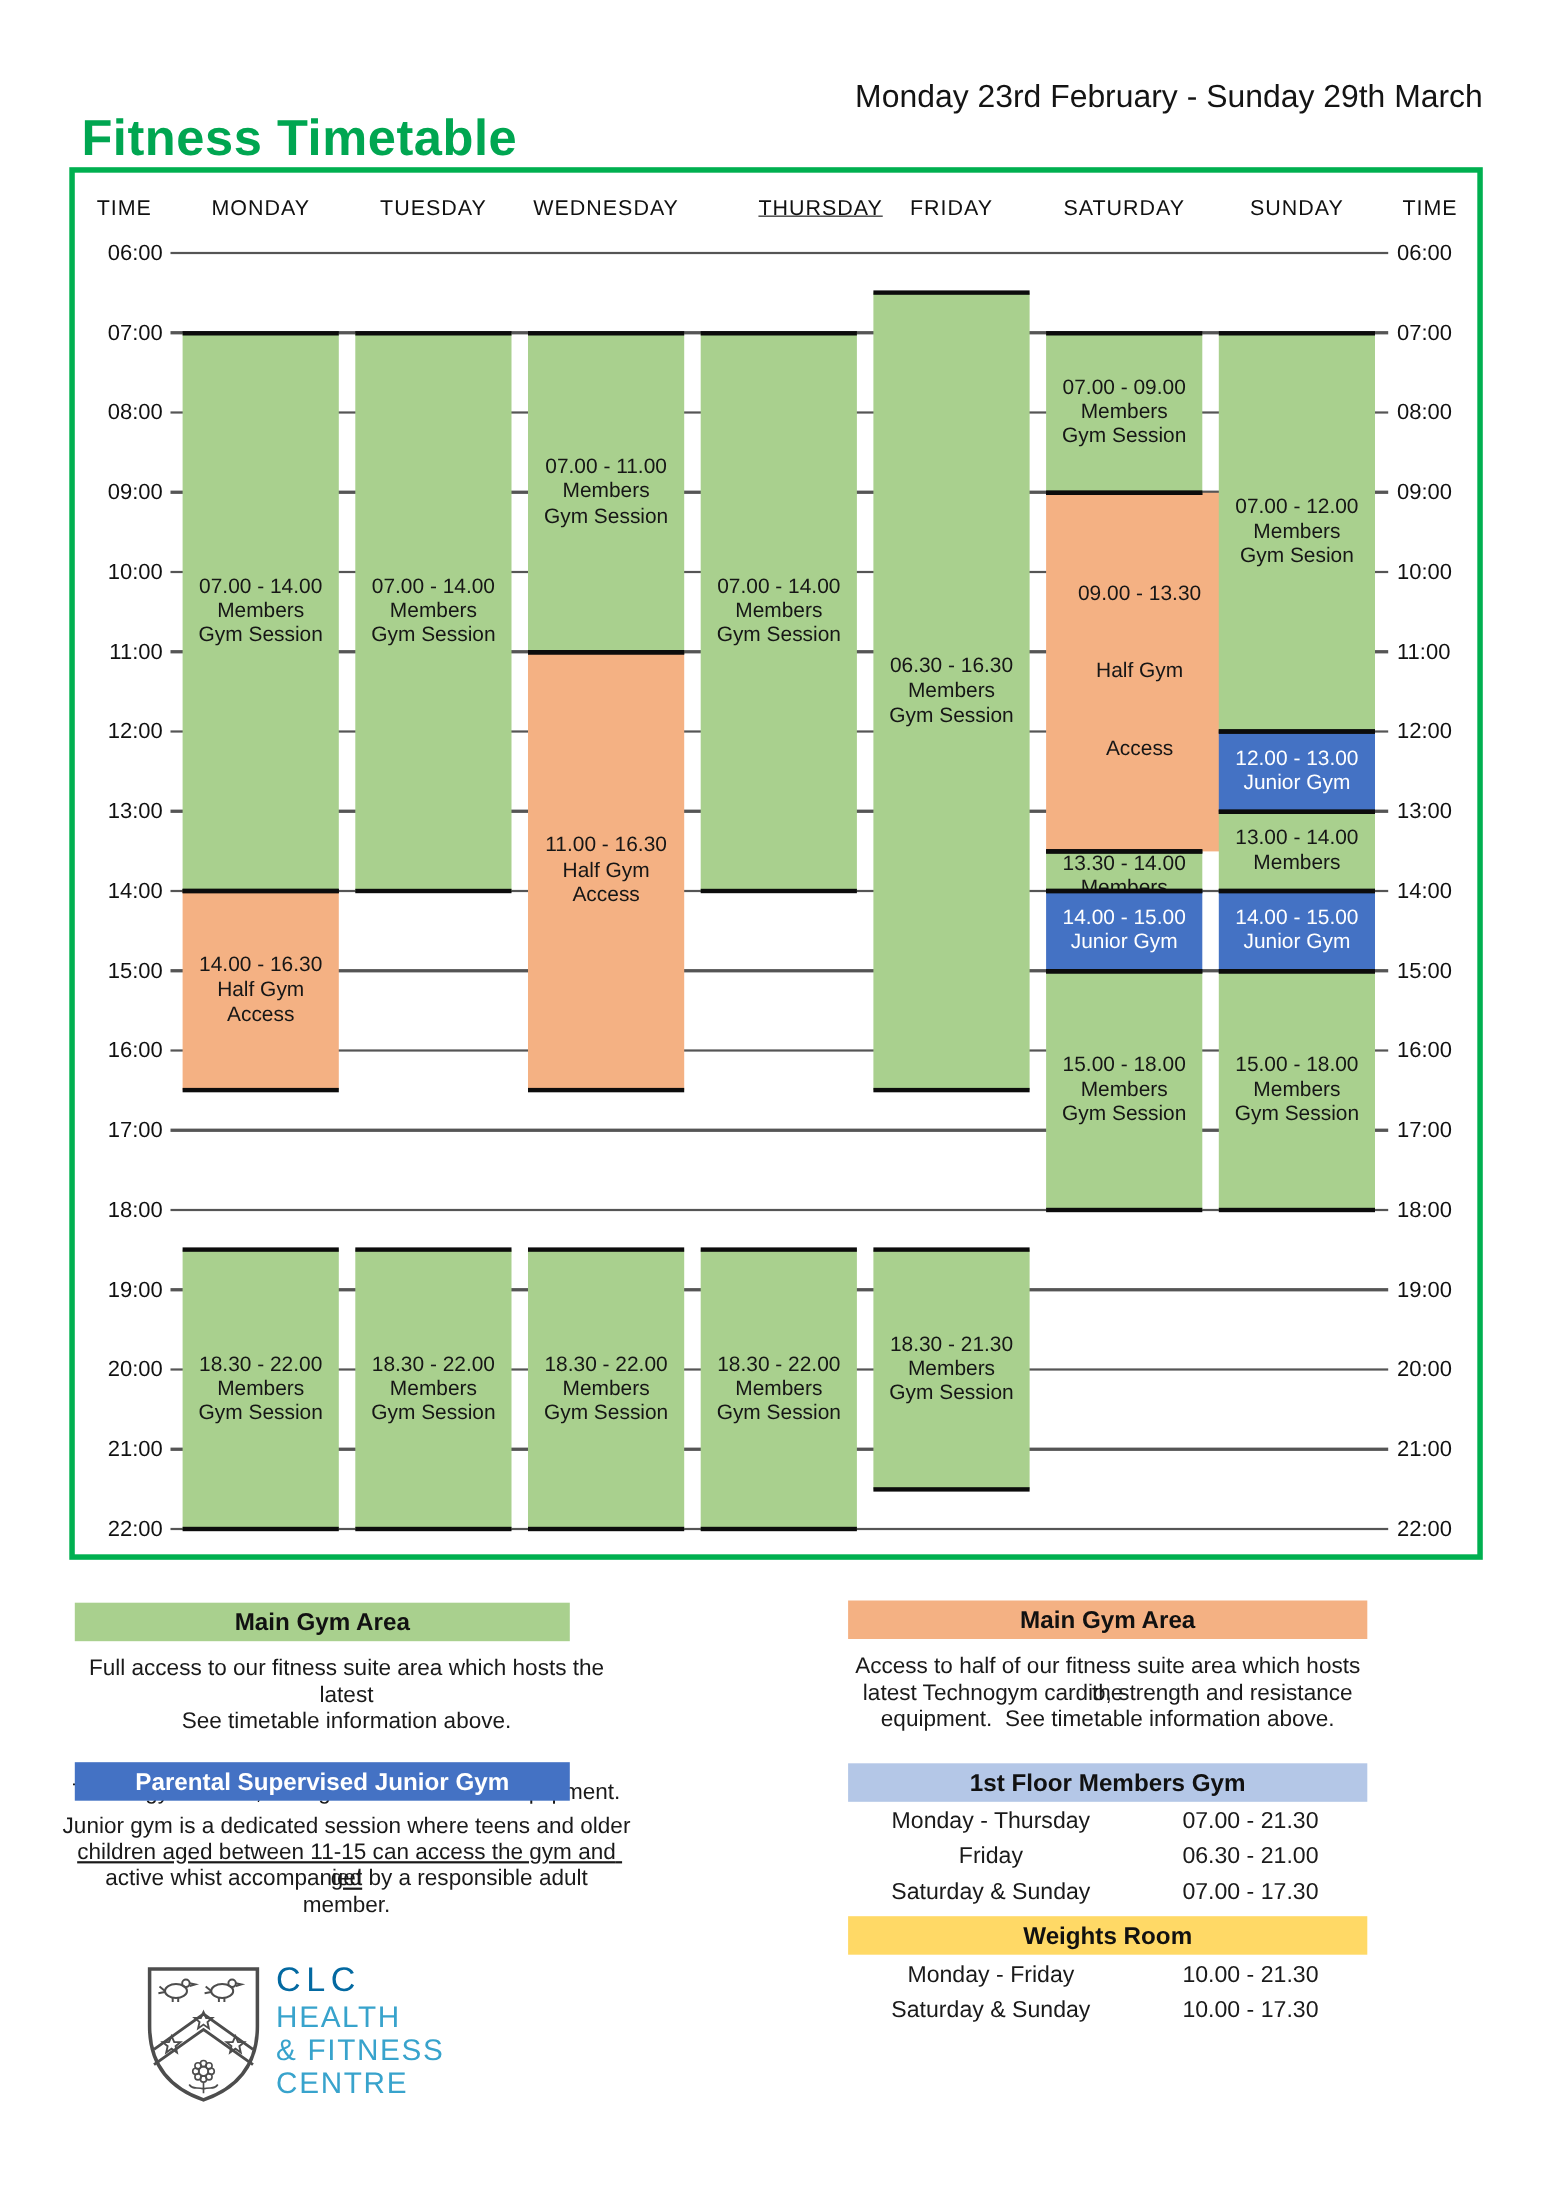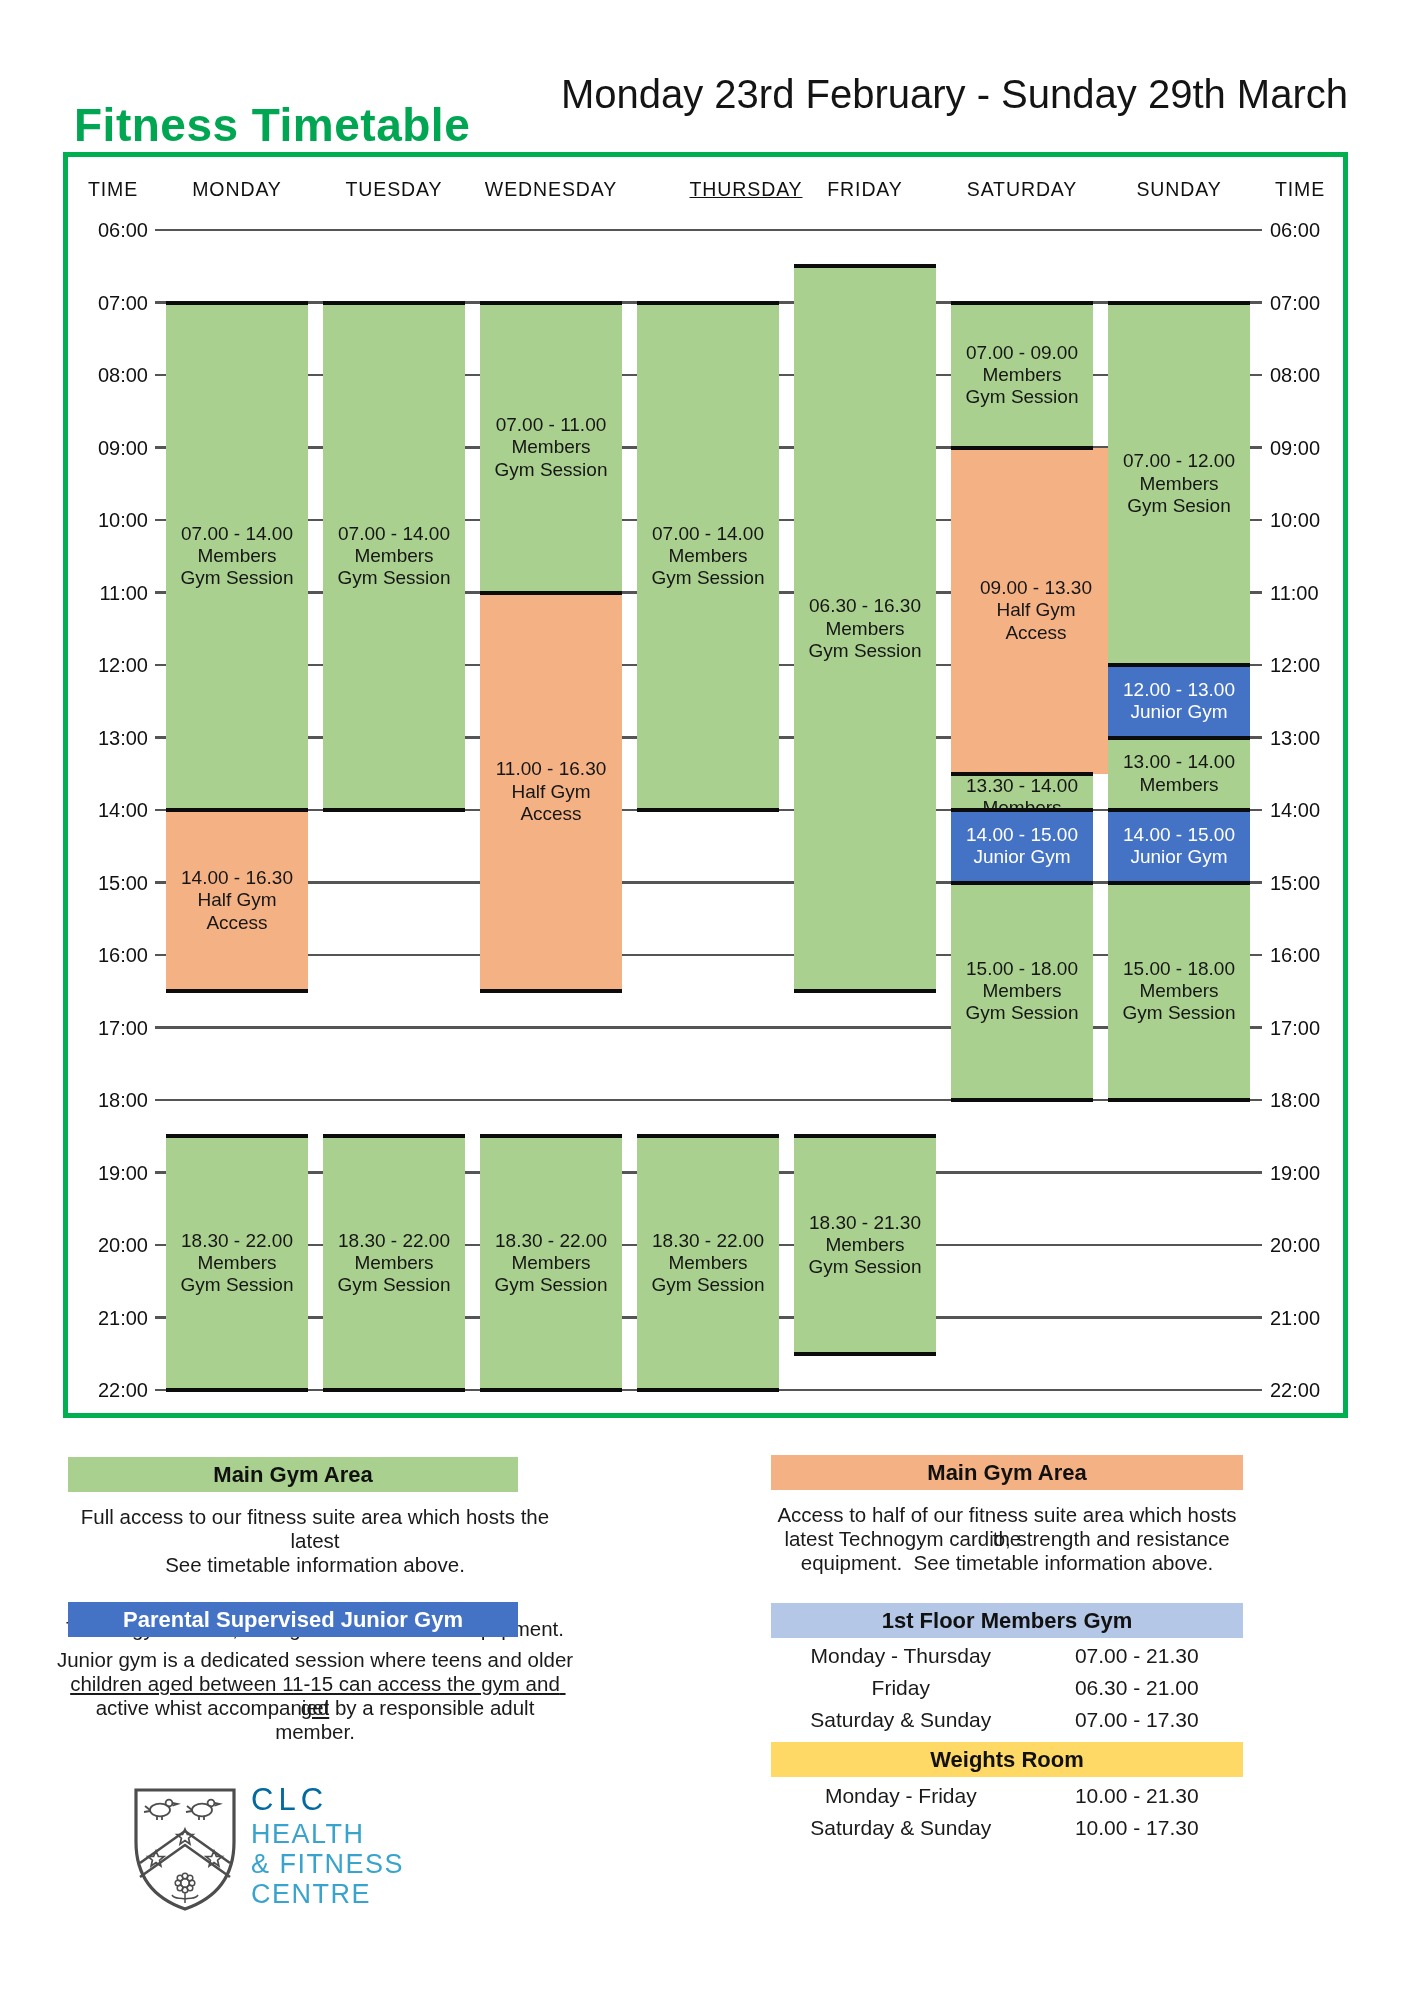--- a/index.html
+++ b/index.html
@@ -1,20 +1,20 @@
 <!DOCTYPE html>
 <html><head>
 <meta charset="utf-8">
 <style>
   html,body{margin:0;padding:0;background:#ffffff;}
   #page{position:relative;width:1414px;height:2000px;background:#ffffff;overflow:hidden;
         font-family:"Liberation Sans","DejaVu Sans",sans-serif;color:#1a1a1a;}
   .abs{position:absolute;}
   #page-title{left:74px;top:58px;font-size:46px;font-weight:bold;letter-spacing:.5px;}
-  #date-range{right:66px;top:72px;font-size:40px;color:#141414;margin-left:48px;}
+  #date-range{right:66px;top:72px;font-size:29px;color:#141414;margin-left:48px;}
   #grid-box{left:63px;top:152px;width:1285px;height:1266px;box-sizing:border-box;}
   .hour-line{height:2.6px;z-index:1;}
   .hour-label{width:100px;height:24px;line-height:24px;font-size:20px;z-index:4;color:#111;}
   .axis-header,.day-header{height:24px;line-height:24px;font-size:19.5px;letter-spacing:.9px;
         text-align:center;z-index:4;color:#111;}
   .session-block{z-index:2;display:flex;flex-direction:column;justify-content:center;
         align-items:center;overflow:hidden;text-align:center;font-size:19px;line-height:22.3px;}
   .session-block.align-top{justify-content:flex-start;padding-top:1px;box-sizing:border-box;}
   .block-edge{height:4px;z-index:3;}
   .legend-header{height:35px;line-height:35px;text-align:center;font-weight:bold;font-size:22px;z-index:2;}
@@ -180,21 +180,21 @@
       <div class="abs block-edge" style="left: 794px; top: 1134.25px; width: 142px; background: rgb(12, 12, 12);"></div>
       <div class="abs block-edge" style="left: 794px; top: 1351.75px; width: 142px; background: rgb(12, 12, 12);"></div>
       <div class="abs day-header" style="left: 943px; top: 177px; width: 158px;">SATURDAY</div>
       <div class="abs session-block" style="left: 951px; top: 302.5px; width: 142px; height: 145px; background: rgb(169, 208, 142); color: rgb(22, 22, 22);">
         <div>07.00 - 09.00</div>
         <div>Members</div>
         <div>Gym Session</div>
       </div>
       <div class="abs block-edge" style="left: 951px; top: 300.5px; width: 142px; background: rgb(12, 12, 12);"></div>
       <div class="abs block-edge" style="left: 951px; top: 445.5px; width: 142px; background: rgb(12, 12, 12);"></div>
-      <div class="abs session-block" style="left: 951px; top: 447.5px; width: 170px; height: 326.25px; background: rgb(244, 177, 131); color: rgb(22, 22, 22);">
+      <div class="abs session-block" style="left: 951px; top: 447.5px; width: 170px; height: 326.25px; background: rgb(244, 177, 131); color: rgb(22, 22, 22); gap: 48px;">
         <div>09.00 - 13.30</div>
         <div>Half Gym</div>
         <div>Access</div>
       </div>
       <div class="abs block-edge" style="left: 951px; top: 445.5px; width: 142px; background: rgb(12, 12, 12);"></div>
       <div class="abs block-edge" style="left: 951px; top: 771.75px; width: 142px; background: rgb(12, 12, 12);"></div>
       <div class="abs session-block align-top" style="left: 951px; top: 773.75px; width: 142px; height: 36.25px; background: rgb(169, 208, 142); color: rgb(22, 22, 22);">
         <div>13.30 - 14.00</div>
         <div>Members</div>
       </div>

